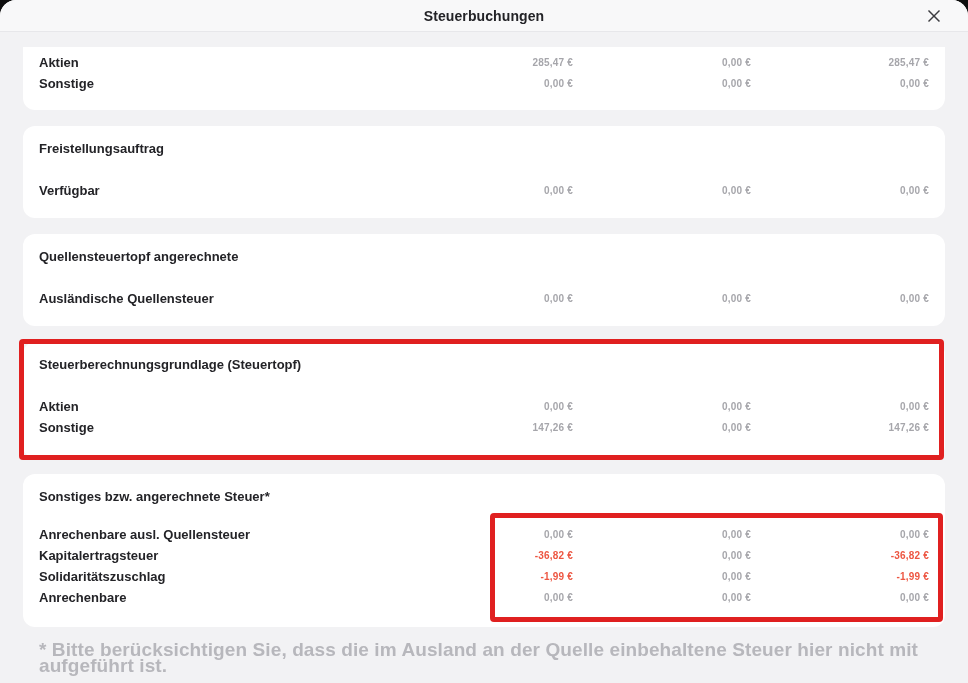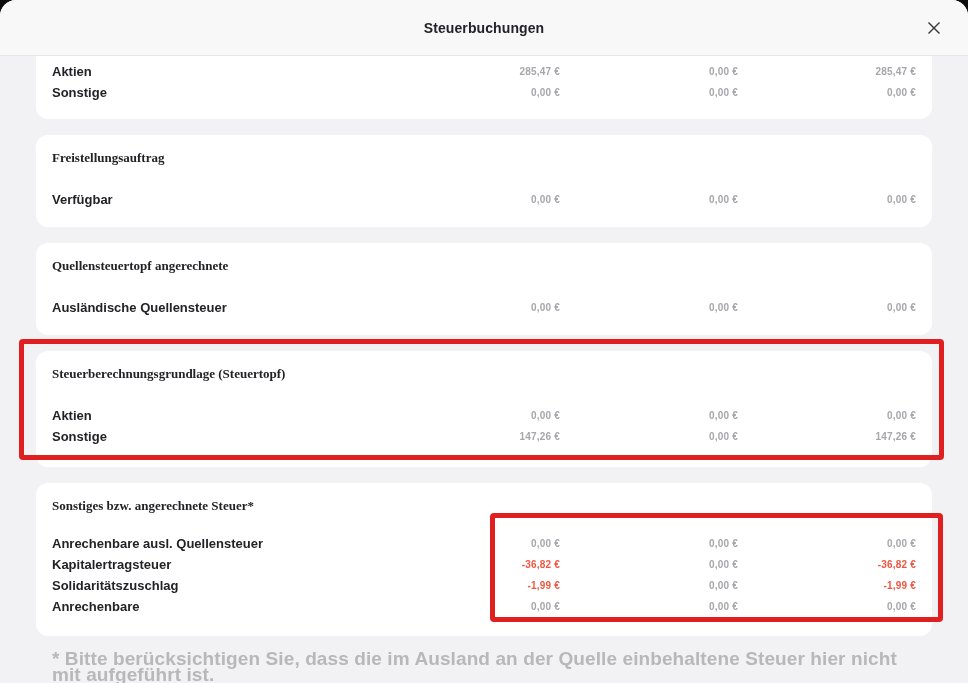--- a/index.html
+++ b/index.html
@@ -10,62 +10,62 @@
   }
   .modal {
     position: relative;
     width: 968px; height: 683px;
     background: var(--body_bg, #f2f2f4);
     border-radius: 16px 16px 0 0;
     overflow: hidden;
   }
   .modal-header {
     position: relative;
-    height: 56px;
+    height: 32px;
     background: var(--header_bg, #f8f8f9);
     border-bottom: 1px solid var(--divider, #e7e7ea);
     display: flex; align-items: center; justify-content: center;
   }
   .modal-title {
     font-size: 14px; font-weight: 700;
     color: var(--text_dark, #232327);
     letter-spacing: .1px;
   }
   .close-btn {
     position: absolute; right: 20px; top: 50%;
     transform: translateY(-50%);
     width: 28px; height: 28px;
     background: transparent; border: none;
     display: flex; align-items: center; justify-content: center;
     cursor: pointer;
   }
   .close-btn svg { display: block; }
   .content {
-    padding: 0 36px;
+    padding: 0 23px;
+    margin-top: 15px;
   }
   .card {
     background: var(--card_bg, #ffffff);
     border-radius: 12px;
     padding: 14px 16px;
   }
   .card-partial {
     border-radius: 0 0 12px 12px;
     height: 63px;
     padding-top: 5px;
     margin-top: 0;
   }
   .card + .card { margin-top: 16px; }
   .card-h92  { height: 92px; }
   .card-h116 { height: 116px; }
   .card-h153 { height: 153px; }
   .card-heading {
     font-size: 13px; font-weight: 700;
     color: var(--text_dark, #232327);
     line-height: 18px;
-    font-family: Liberation Serif, serif;
   }
   .mb22 { margin-bottom: 22px; }
   .mb18 { margin-bottom: 18px; }
   .row {
     display: flex; align-items: center;
     line-height: 21px;
   }
   .row .label {
     flex: 1;
     font-size: 13px; font-weight: 700;

